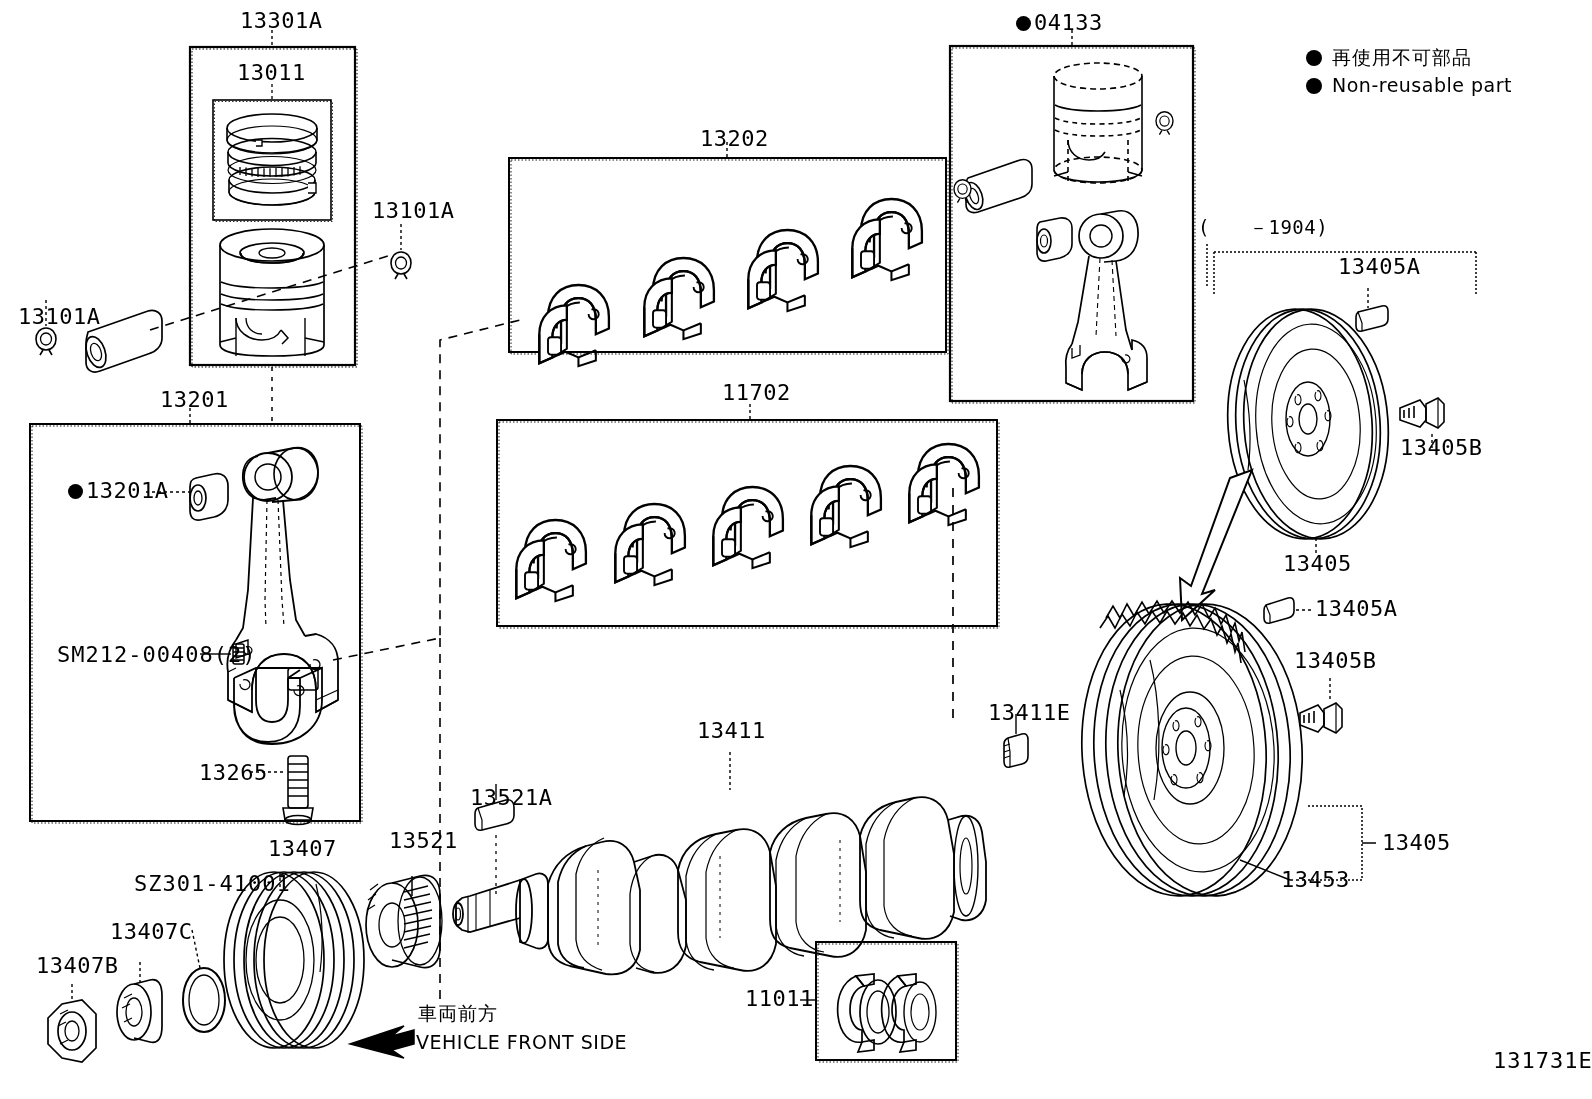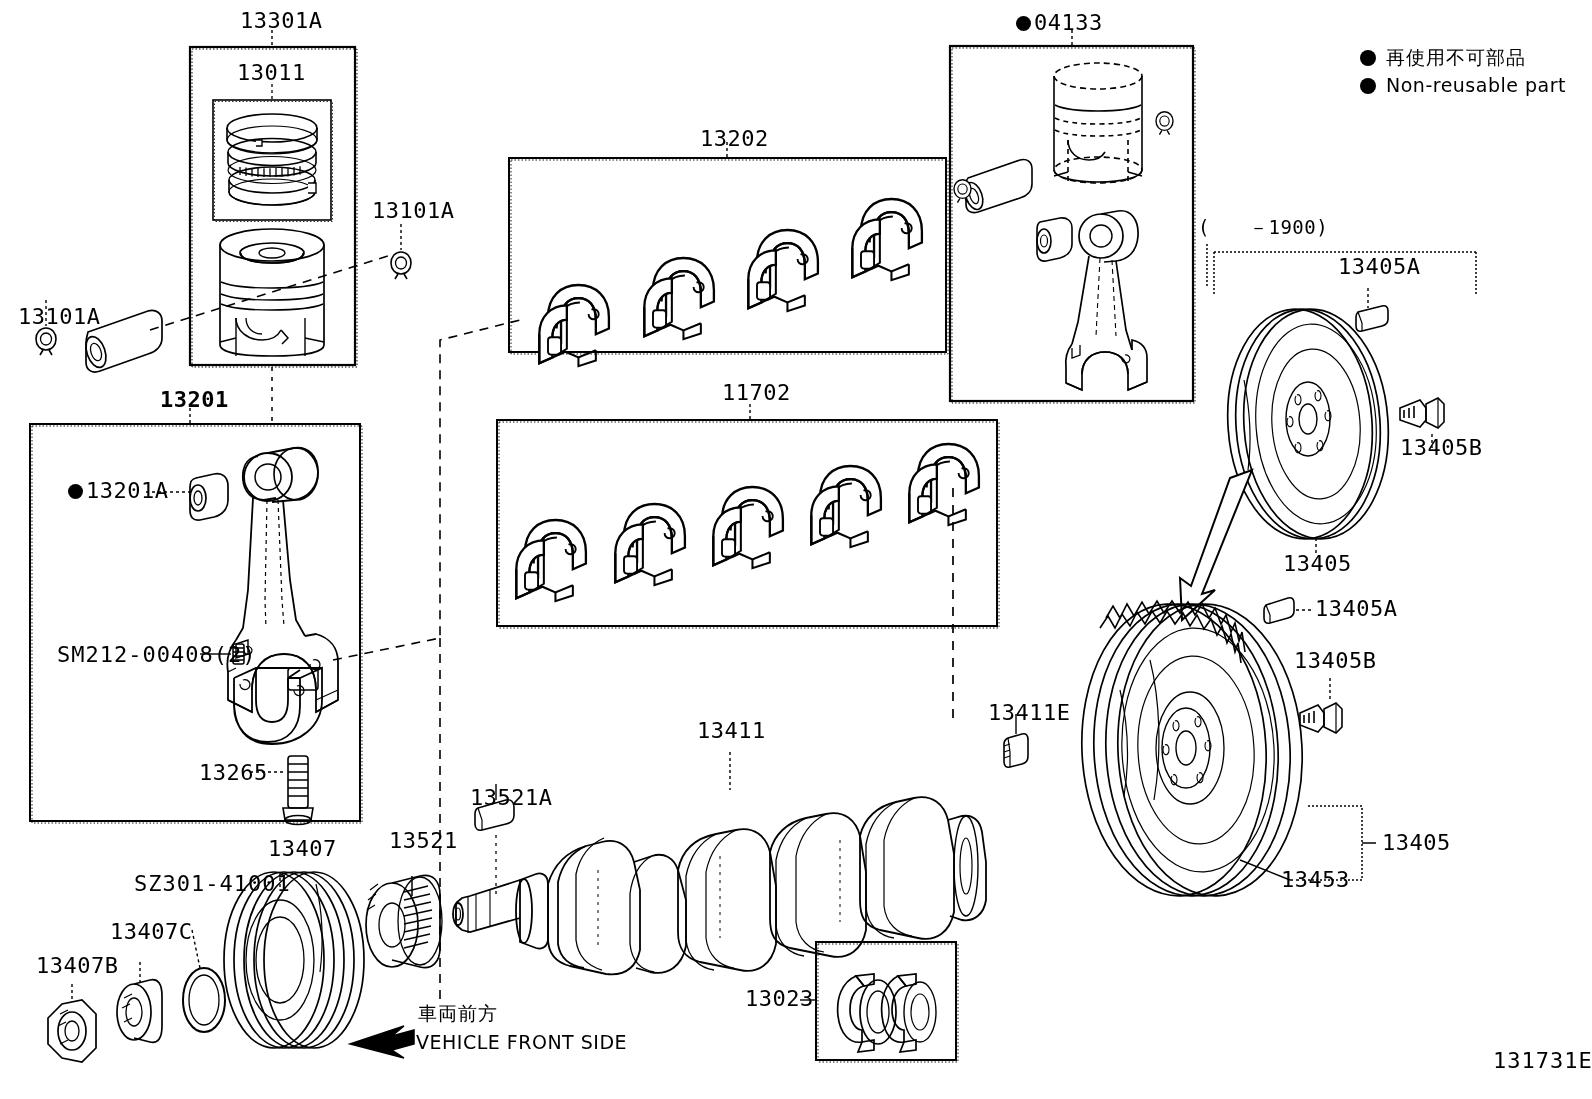--- a/index.html
+++ b/index.html
@@ -9,21 +9,21 @@
   svg.layer{position:absolute;left:0;top:0;width:1592px;height:1099px;overflow:visible;}
   .lbl{position:absolute;white-space:nowrap;font-family:"DejaVu Sans Mono","Liberation Mono",monospace;
        font-size:21px;letter-spacing:.5px;color:#000;line-height:1;}
   .lbl.big{font-size:22px;}
   .lbl.small{font-size:19px;}
   .lbl.jp{font-family:"DejaVu Sans","Liberation Sans",sans-serif;font-size:19px;letter-spacing:1px;}
   .lbl.en{font-family:"DejaVu Sans","Liberation Sans",sans-serif;font-size:19px;letter-spacing:.5px;}
   .lbl.code{font-size:22px;letter-spacing:1px;}
   .dot{display:inline-block;width:15px;height:15px;border-radius:50%;background:#000;
        vertical-align:-1px;margin-right:3px;}
-  .legend{position:absolute;left:1360px;top:48px;}
+  .legend{position:absolute;left:1306px;top:48px;}
   .legend .row{display:flex;align-items:center;margin-bottom:9px;}
   .legend .row .dot{margin-right:10px;width:16px;height:16px;}
 </style>
 </head>
 <body>
 
 <div id="stage">
 
 <svg class="layer" viewBox="0 0 1592 1099">
   <defs>
@@ -486,39 +486,39 @@
 </svg>
 
 <div class="lbl big" style="left:240px;top:10px;">13301A</div>
 
 <div class="lbl big" style="left:237px;top:62px;">13011</div>
 
 <div class="lbl big" style="left:372px;top:200px;">13101A</div>
 
 <div class="lbl big" style="left:18px;top:306px;">13101A</div>
 
-<div class="lbl big" style="left:160px;top:389px;font-weight:bold;">13201</div>
+<div class="lbl big" style="left:160px;top:389px;">13201</div>
 
 <div style="position:absolute;left:68px;top:480px;">
   <span class="dot"></span><span class="lbl big" style="position:static;text-align:right;">13201A</span>
 </div>
 
 <div class="lbl code" style="left:57px;top:644px;">SM212-00408(2)</div>
 
 <div class="lbl big" style="left:199px;top:762px;">13265</div>
 
 <div class="lbl big" style="left:700px;top:128px;">13202</div>
 
 <div class="lbl big" style="left:722px;top:382px;">11702</div>
 
 <div style="position:absolute;left:1016px;top:12px;">
   <span class="dot"></span><span class="lbl big" style="position:static;margin-top:38px;">04133</span>
 </div>
 
-<div class="lbl small" style="left:1198px;top:218px;">(　　－1900)</div>
+<div class="lbl small" style="left:1198px;top:218px;">(　　－1904)</div>
 
 <div class="lbl big" style="left:1338px;top:256px;">13405A</div>
 
 <div class="lbl big" style="left:1400px;top:437px;">13405B</div>
 
 <div class="lbl big" style="left:1283px;top:553px;">13405</div>
 
 <div class="lbl big" style="left:1315px;top:598px;">13405A</div>
 
 <div class="lbl big" style="left:1294px;top:650px;">13405B</div>
@@ -536,21 +536,21 @@
 <div class="lbl big" style="left:389px;top:830px;">13521</div>
 
 <div class="lbl big" style="left:268px;top:838px;">13407</div>
 
 <div class="lbl code" style="left:134px;top:873px;">SZ301-41001</div>
 
 <div class="lbl big" style="left:110px;top:921px;">13407C</div>
 
 <div class="lbl big" style="left:36px;top:955px;">13407B</div>
 
-<div class="lbl big" style="left:745px;top:988px;">13023</div>
+<div class="lbl big" style="left:745px;top:988px;">11011</div>
 
 <div class="lbl jp" style="left:418px;top:1004px;">車両前方</div>
 <div class="lbl en" style="left:416px;top:1033px;text-align:center;">VEHICLE FRONT SIDE</div>
 
 <div class="lbl code" style="left:1493px;top:1050px;">131731E</div>
 
 <div class="legend">
   <div class="row">
     <span class="dot"></span>
     <span class="lbl jp" style="position:static;">再使用不可部品</span>

